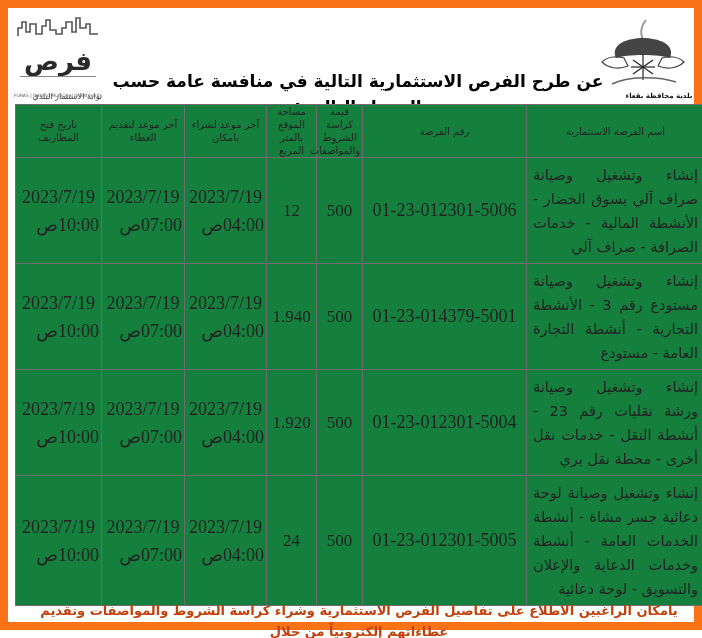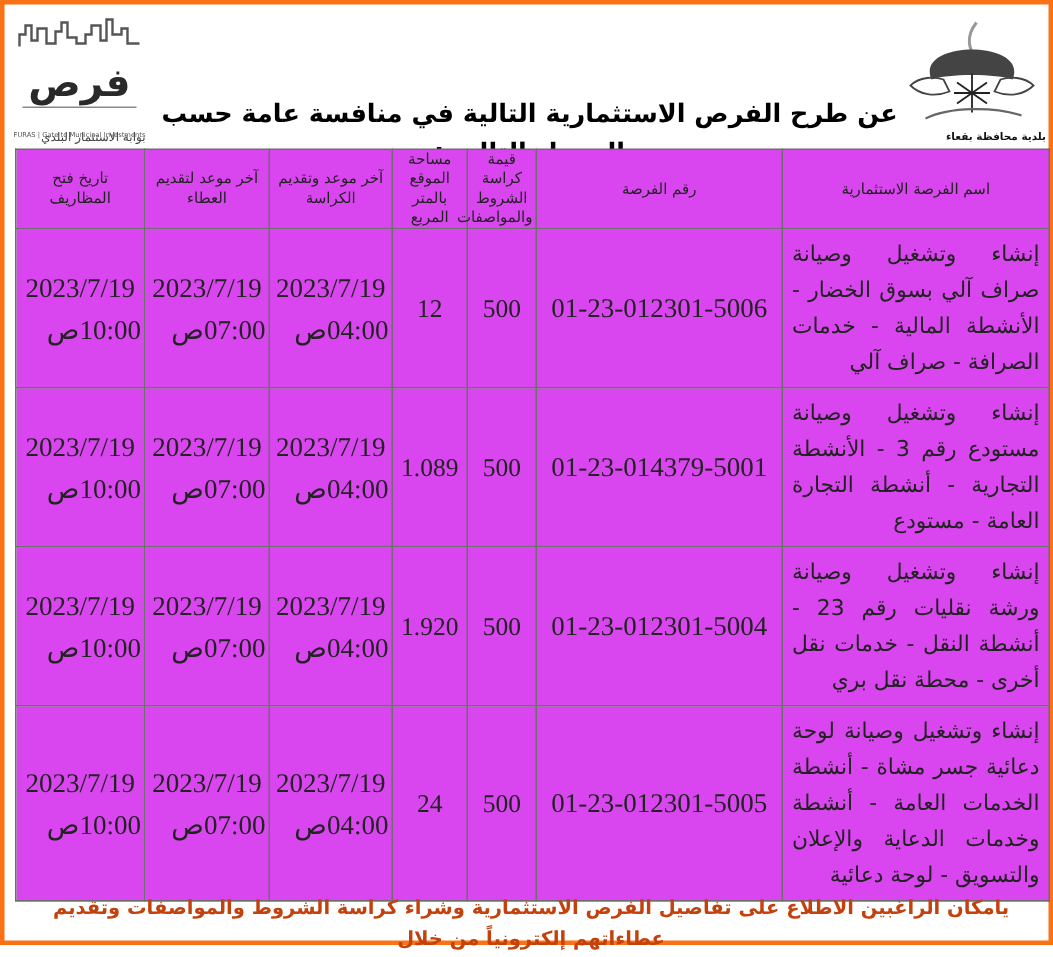--- a/index.html
+++ b/index.html
@@ -2,21 +2,21 @@
 <html><head>
 <meta charset="utf-8">
 <style>
   html, body { margin: 0; padding: 0; }
   body {
     width: 702px; height: 638px; background: #ffffff; overflow: hidden;
     font-family: "DejaVu Sans", sans-serif; color: #111;
   }
   .frame {
     position: absolute; left: 0; top: 0; width: 702px; height: 630px;
-    box-sizing: border-box; border: 3px solid #f97316; background: #fff;
+    box-sizing: border-box; border: 8px solid #f97316; background: #fff;
   }
   
   .logo-left {
     position: absolute; left: 6px; top: 6px; width: 92px; height: 86px;
   }
   .logo-left .brand {
     position: absolute; left: 4px; top: 32px; font-size: 26px; font-weight: bold;
     color: #2a2a2a; letter-spacing: 1px; direction: rtl; width: 80px; text-align: center;
   }
   .logo-left .sub1 {
@@ -42,21 +42,21 @@
   .subtitle {
     position: absolute; left: 100px; top: 60px; width: 500px; text-align: center;
     font-size: 17px; font-weight: bold; direction: rtl; color: #000; line-height: 26px;
   }
   
   table.ops {
     position: absolute; left: 7px; top: 96px; width: 689px;
     border-collapse: collapse; direction: rtl; table-layout: fixed;
   }
   table.ops th, table.ops td {
-    border: 1.5px solid #6d6d6d; background: #d946ef; text-align: center; vertical-align: middle;
+    border: 1.5px solid #6d6d6d; background: #15803d; text-align: center; vertical-align: middle;
     padding: 0 2px;
   }
   table.ops th {
     height: 46px; font-size: 10px; font-weight: normal; color: #222; line-height: 13px;
   }
   table.ops td { font-family: "Liberation Serif", serif; font-weight: normal; font-size: 17px; color: #222; }
   td.name {
     font-family: "DejaVu Sans", sans-serif !important; font-size: 14.5px !important; text-align: justify !important;
     text-align-last: right; line-height: 24px; padding: 2px 6px !important; direction: rtl;
   }
@@ -114,21 +114,21 @@
       <col style="width:82px">
         <col style="width:83px">
         <col style="width:86px">
     </colgroup>
     <thead>
       <tr>
         <th>اسم الفرصة الاستثمارية</th>
         <th>رقم الفرصة</th>
         <th>قيمة كراسة الشروط والمواصفات</th>
         <th>مساحة الموقع بالمتر المربع</th>
-        <th>آخر موعد وتقديم الكراسة</th>
+        <th>آخر موعد لشراء يامكان</th>
         <th>آخر موعد لتقديم العطاء</th>
         <th>تاريخ فتح المظاريف</th>
       </tr>
     </thead>
     <tbody>
       <tr class="r1">
         <td class="name">إنشاء وتشغيل وصيانة صراف آلي بسوق الخضار - الأنشطة المالية - خدمات الصرافة - صراف آلي</td>
         <td class="num">01-23-012301-5006</td>
         <td>500</td>
         <td>12</td>
@@ -142,21 +142,21 @@
           </td>
         <td class="dt">
             <span class="d">2023/7/19</span>
             <span class="t">10:00ص</span>
           </td>
       </tr>
       <tr class="r2">
         <td class="name">إنشاء وتشغيل وصيانة مستودع رقم 3 - الأنشطة التجارية - أنشطة التجارة العامة - مستودع</td>
         <td class="num">01-23-014379-5001</td>
         <td>500</td>
-        <td>1.089</td>
+        <td>1.940</td>
         <td class="dt">
             <span class="d">2023/7/19</span>
             <span class="t">04:00ص</span>
           </td>
         <td class="dt">
             <span class="d">2023/7/19</span>
             <span class="t">07:00ص</span>
           </td>
         <td class="dt">
             <span class="d">2023/7/19</span>

